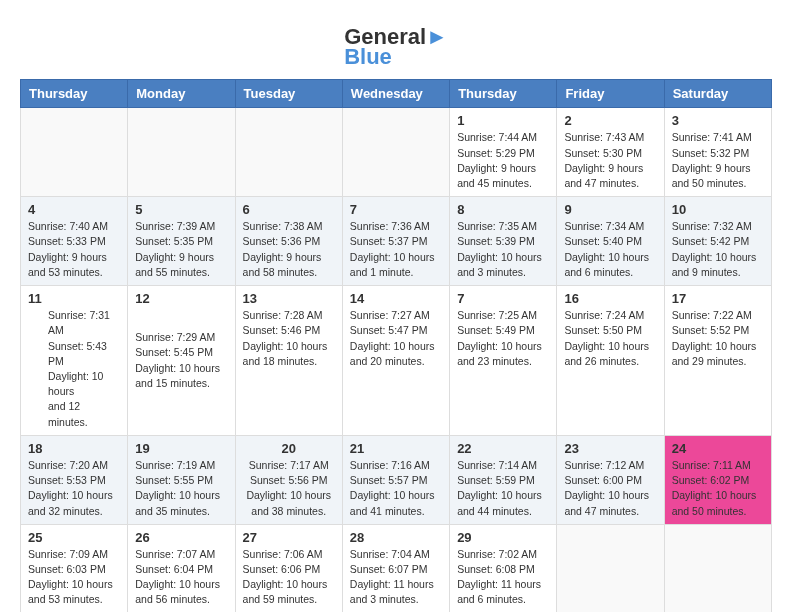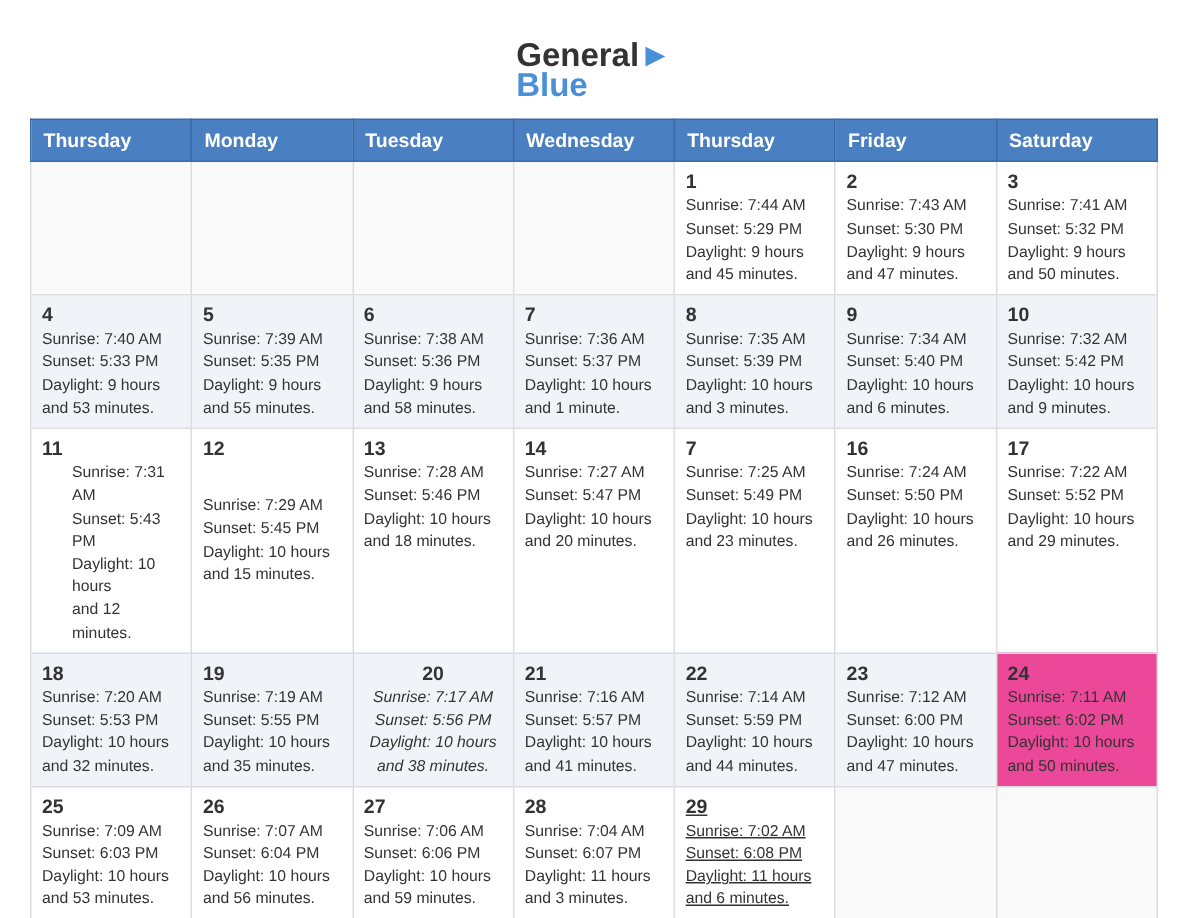--- a/index.html
+++ b/index.html
@@ -257,21 +257,21 @@
         </td>
         <td style="background-color: rgb(240, 244, 248);">
           <span class="day-number">19</span>
           <div class="day-info" style="white-space: pre-line;">Sunrise: 7:19 AM
 Sunset: 5:55 PM
 Daylight: 10 hours
 and 35 minutes.</div>
         </td>
         <td style="background-color: rgb(240, 244, 248); text-align: center;">
           <span class="day-number">20</span>
-          <div class="day-info" style="white-space: pre-line; font-style: italic;">Sunrise: 7:17 AM
+          <div class="day-info" style="white-space: pre-line;">Sunrise: 7:17 AM
 Sunset: 5:56 PM
 Daylight: 10 hours
 and 38 minutes.</div>
         </td>
         <td style="background-color: rgb(240, 244, 248);">
           <span class="day-number">21</span>
           <div class="day-info" style="white-space: pre-line;">Sunrise: 7:16 AM
 Sunset: 5:57 PM
 Daylight: 10 hours
 and 41 minutes.</div>
@@ -320,21 +320,21 @@
 Daylight: 10 hours
 and 59 minutes.</div>
         </td>
         <td style="background-color: rgb(255, 255, 255);">
           <span class="day-number">28</span>
           <div class="day-info" style="white-space: pre-line;">Sunrise: 7:04 AM
 Sunset: 6:07 PM
 Daylight: 11 hours
 and 3 minutes.</div>
         </td>
-        <td style="background-color: rgb(255, 255, 255); text-decoration: underline;">
+        <td style="background-color: rgb(255, 255, 255);">
           <span class="day-number">29</span>
           <div class="day-info" style="white-space: pre-line;">Sunrise: 7:02 AM
 Sunset: 6:08 PM
 Daylight: 11 hours
 and 6 minutes.</div>
         </td>
         <td class="empty-cell" style="background-color: rgb(249, 249, 249);"></td>
         <td class="empty-cell" style="background-color: rgb(249, 249, 249);"></td>
       </tr>
     </tbody>

